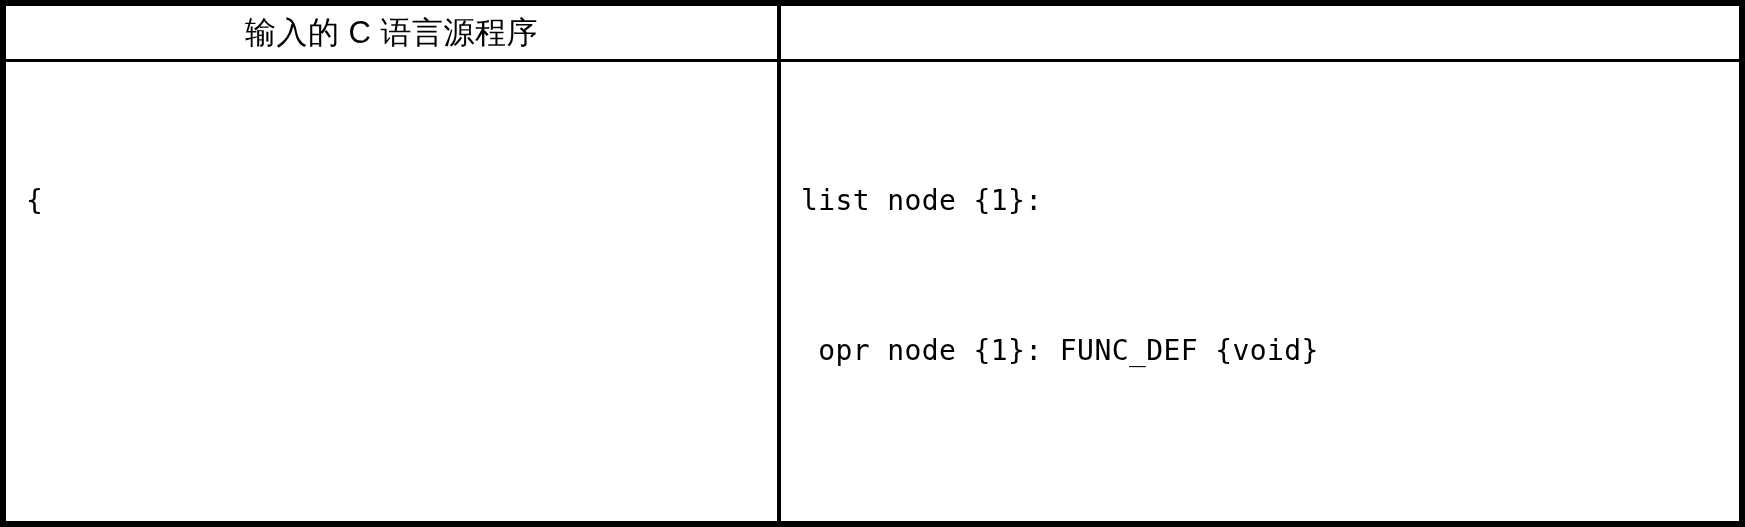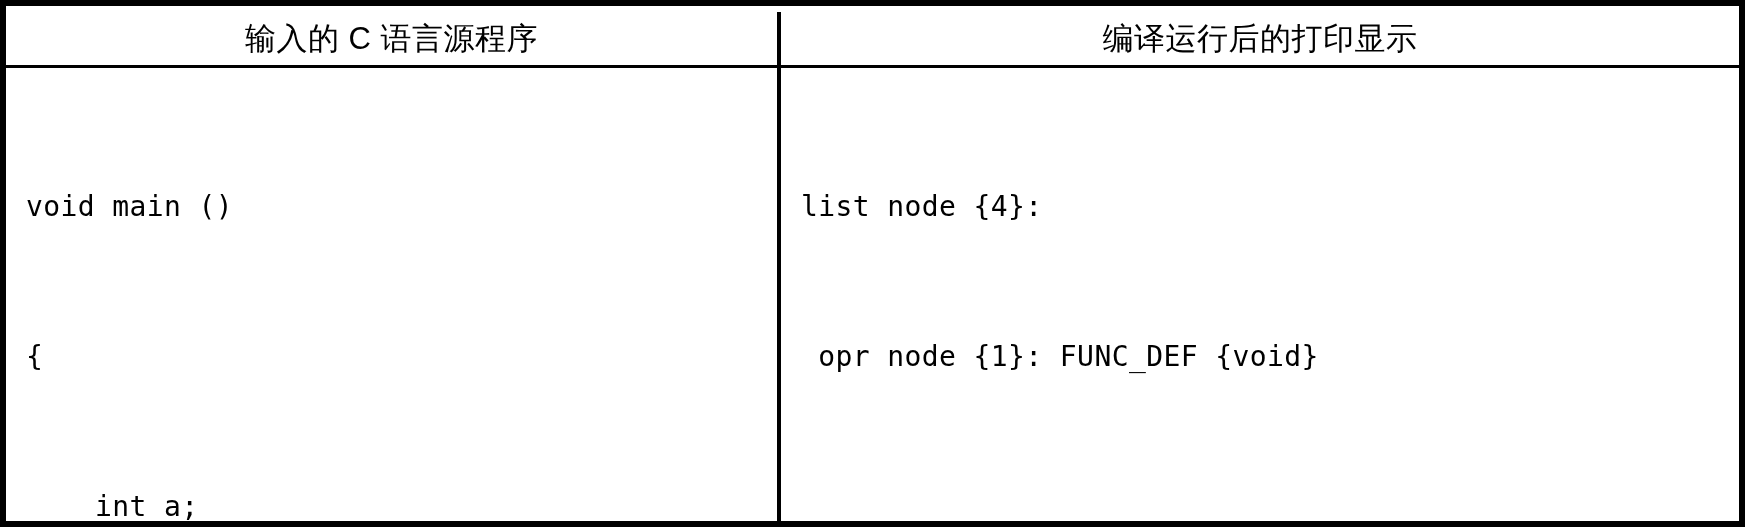--- a/index.html
+++ b/index.html
@@ -28,21 +28,20 @@
     background: #ffffff;
   }
 
   .header-row {
     display: flex;
     flex-direction: row;
     height: 56px;
     flex: 0 0 56px;
     border-bottom: 3px solid #000000;
     box-sizing: border-box;
-    margin-top: 6px;
   }
 
   .body-row {
     display: flex;
     flex-direction: row;
     flex: 1 1 auto;
     box-sizing: border-box;
   }
 
   .col-left {
@@ -100,42 +99,37 @@
 </style>
 </head>
 <body>
 
 <div class="table-wrap">
 
   <div class="header-row">
     <div class="col-left header-cell">
       <span class="header-text">输入的 C 语言源程序</span>
     </div>
-    <div class="col-right header-cell">
-      <span class="header-text">编译运行后的打印显示</span>
-    </div>
   </div>
 
   <div class="body-row">
     <div class="col-left">
       <div class="code-cell">
         <div class="code-block">
-          <span class="code-line">void main ()</span>
           <span class="code-line">{</span>
-          <span class="code-line">    int a;</span>
           
           
         </div>
       </div>
     </div>
 
     <div class="col-right">
       <div class="code-cell">
         <div class="code-block">
-          <span class="code-line">list node {4}:</span>
+          <span class="code-line">list node {1}:</span>
           <span class="code-line"> opr node {1}: FUNC_DEF {void}</span>
           
           
           
           
           
         </div>
       </div>
     </div>
   </div>

